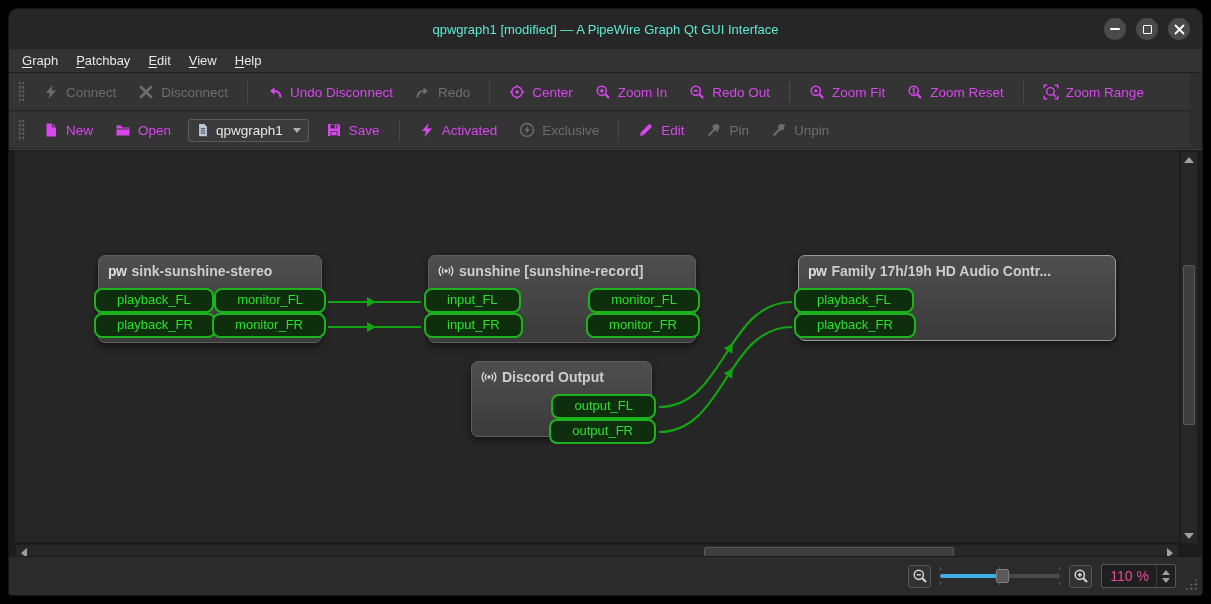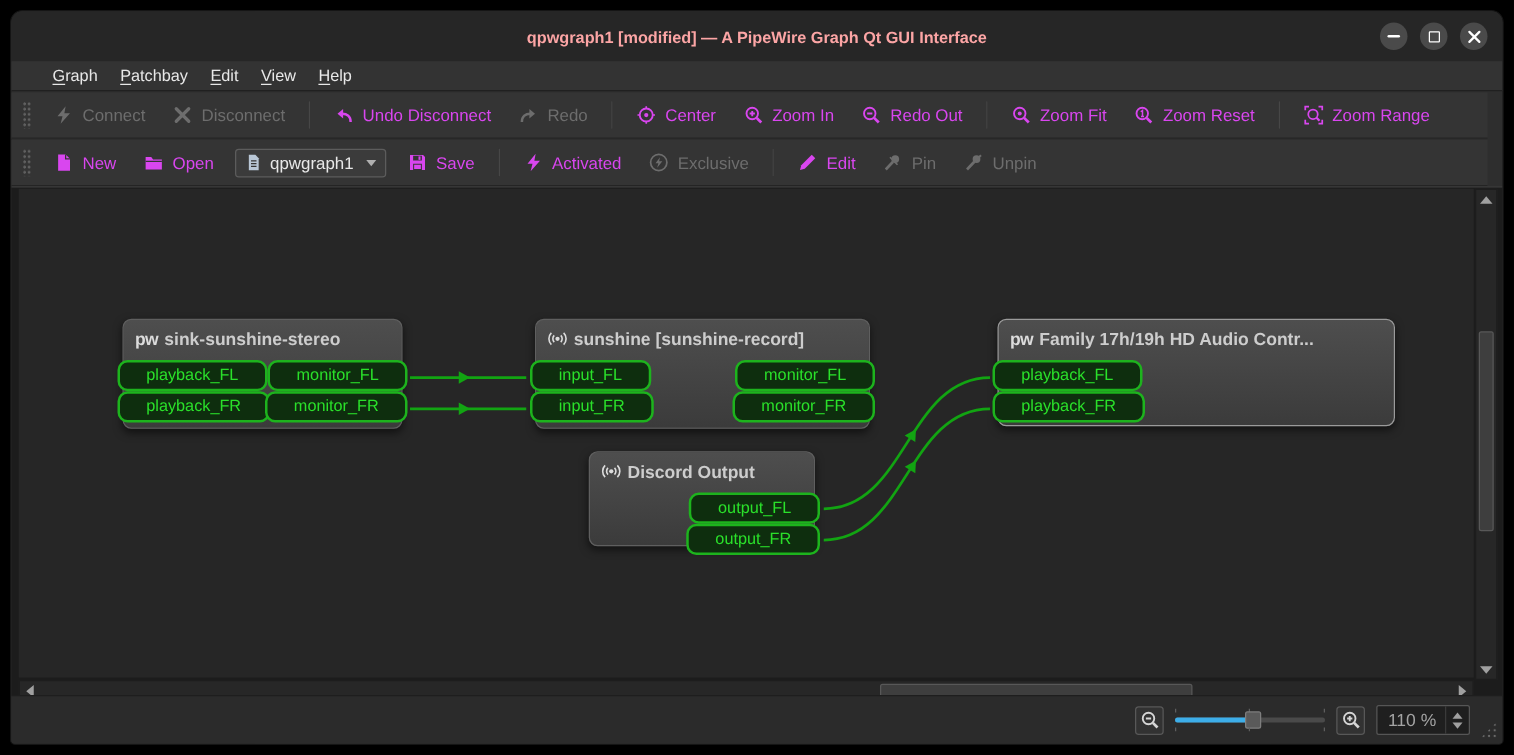--- a/index.html
+++ b/index.html
@@ -1,27 +1,27 @@
 <!DOCTYPE html>
 <html><head>
 <meta charset="utf-8">
 <style>
   * { margin:0; padding:0; box-sizing:border-box; }
   html,body { width:1211px; height:604px; background:#000; font-family:"Liberation Sans",sans-serif; overflow:hidden; }
   .window { position:absolute; left:8px; top:8px; width:1195px; height:588px; background:#2e2e2e;
             border-radius:10px 10px 4px 4px; overflow:hidden; border:1px solid #151515; }
   
   .titlebar { position:absolute; left:0; top:0; right:0; height:40px; background:#262626; display:flex; align-items:center; justify-content:center; }
-  .titlebar .title { color:#fca5a5; font-size:13px; font-weight:bold; }
+  .titlebar .title { color:#5eead4; font-size:13px; font-weight:normal; }
   .winbtns { position:absolute; right:12px; top:9px; display:flex; gap:10px; }
   .winbtn { width:22px; height:22px; border-radius:50%; background:#4a4a4a; color:#fff; display:flex; align-items:center; justify-content:center; }
   .winbtn .bar { width:10px; height:2px; background:#fff; border-radius:1px; }
   .winbtn .sq { width:9px; height:9px; border:1.5px solid #fff; border-radius:1px; }
   
-  .menubar { position:absolute; left:0; top:40px; right:0; height:24px; background:#333; display:flex; align-items:center; padding-left:24px; border-bottom:1px solid #202020; }
+  .menubar { position:absolute; left:0; top:40px; right:0; height:24px; background:#333; display:flex; align-items:center; padding-left:4px; border-bottom:1px solid #202020; }
   .menuitem { color:#e8e8e8; font-size:13px; padding:2px 9px; cursor:default; }
   .menuitem .mn { text-decoration:underline; text-underline-offset:2px; }
   
   .toolbar { position:absolute; left:0; right:12px; height:37px; background:#343434; display:flex; align-items:center; padding-left:4px; border-bottom:1px solid #242424; }
   #toolbar-graph { top:65px; } #toolbar-file { top:103px; }
   .tb-handle { width:7px; height:22px; margin:0 7px 0 5px;
     background-image:radial-gradient(circle,#606060 1px,transparent 1.3px); background-size:3.5px 4.2px; }
   .tb-sep { width:1px; height:22px; background:#272727; border-right:1px solid #474747; margin:0 8px; }
   .tb-btn { display:flex; align-items:center; gap:7px; padding:5px 11px; color:#d946ef; font-size:13.5px; border-radius:3px; }
   .tb-btn.disabled { color:#6d6d6d; }
@@ -56,21 +56,21 @@
   .tri.left { border-top:5px solid transparent; border-bottom:5px solid transparent; border-right:6px solid #a0a0a0; }
   .tri.right { border-top:5px solid transparent; border-bottom:5px solid transparent; border-left:6px solid #a0a0a0; }
   
   .statusbar { position:absolute; left:0; right:0; bottom:0; height:39px; background:#2b2b2b; border-top:1px solid #1e1e1e; display:flex; align-items:center; justify-content:flex-end; gap:9px; padding-right:26px; }
   .sq-btn { width:23px; height:23px; border:1px solid #585858; border-radius:3px; background:#323232; color:#d5d5d5; display:flex; align-items:center; justify-content:center; }
   .slider { position:relative; width:120px; height:20px; }
   .slider .track { position:absolute; left:0; right:0; top:8px; height:4px; background:#4a4a4a; border-radius:2px; }
   .slider .fill { position:absolute; left:0; top:8px; width:62px; height:4px; background:#3daee9; border-radius:2px; }
   .slider .handle { position:absolute; left:56px; top:3px; width:13px; height:14px; background:#5a5a5a; border:1px solid #7e7e7e; border-radius:2px; }
   .slider .tick { position:absolute; width:1px; height:3px; background:#5e5e5e; }
-  .spinbox { display:flex; align-items:center; background:#1f1f1f; border:1px solid #565656; border-radius:2px; height:24px; padding-left:8px; color:#a3a3a3; font-size:14px; gap:7px; }
+  .spinbox { display:flex; align-items:center; background:#1f1f1f; border:1px solid #565656; border-radius:2px; height:24px; padding-left:8px; color:#ec4899; font-size:14px; gap:7px; }
   .spin-arrows { display:flex; flex-direction:column; gap:3px; padding:0 5px; border-left:1px solid #3a3a3a; height:100%; justify-content:center; }
   .spin-arrows .tri.up { border-left-width:4px; border-right-width:4px; border-bottom-width:5px; }
   .spin-arrows .tri.down { border-left-width:4px; border-right-width:4px; border-top-width:5px; }
   .grip { position:absolute; right:4px; bottom:4px; width:14px; height:14px;
     background-image:radial-gradient(circle,#6a6a6a 1px,transparent 1.2px); background-size:4.5px 4.5px; background-position:bottom right;
     clip-path:polygon(100% 0,100% 100%,0 100%); }
   .symdefs { position:absolute; width:0; height:0; overflow:hidden; }
 </style>
 </head>
 <body>

